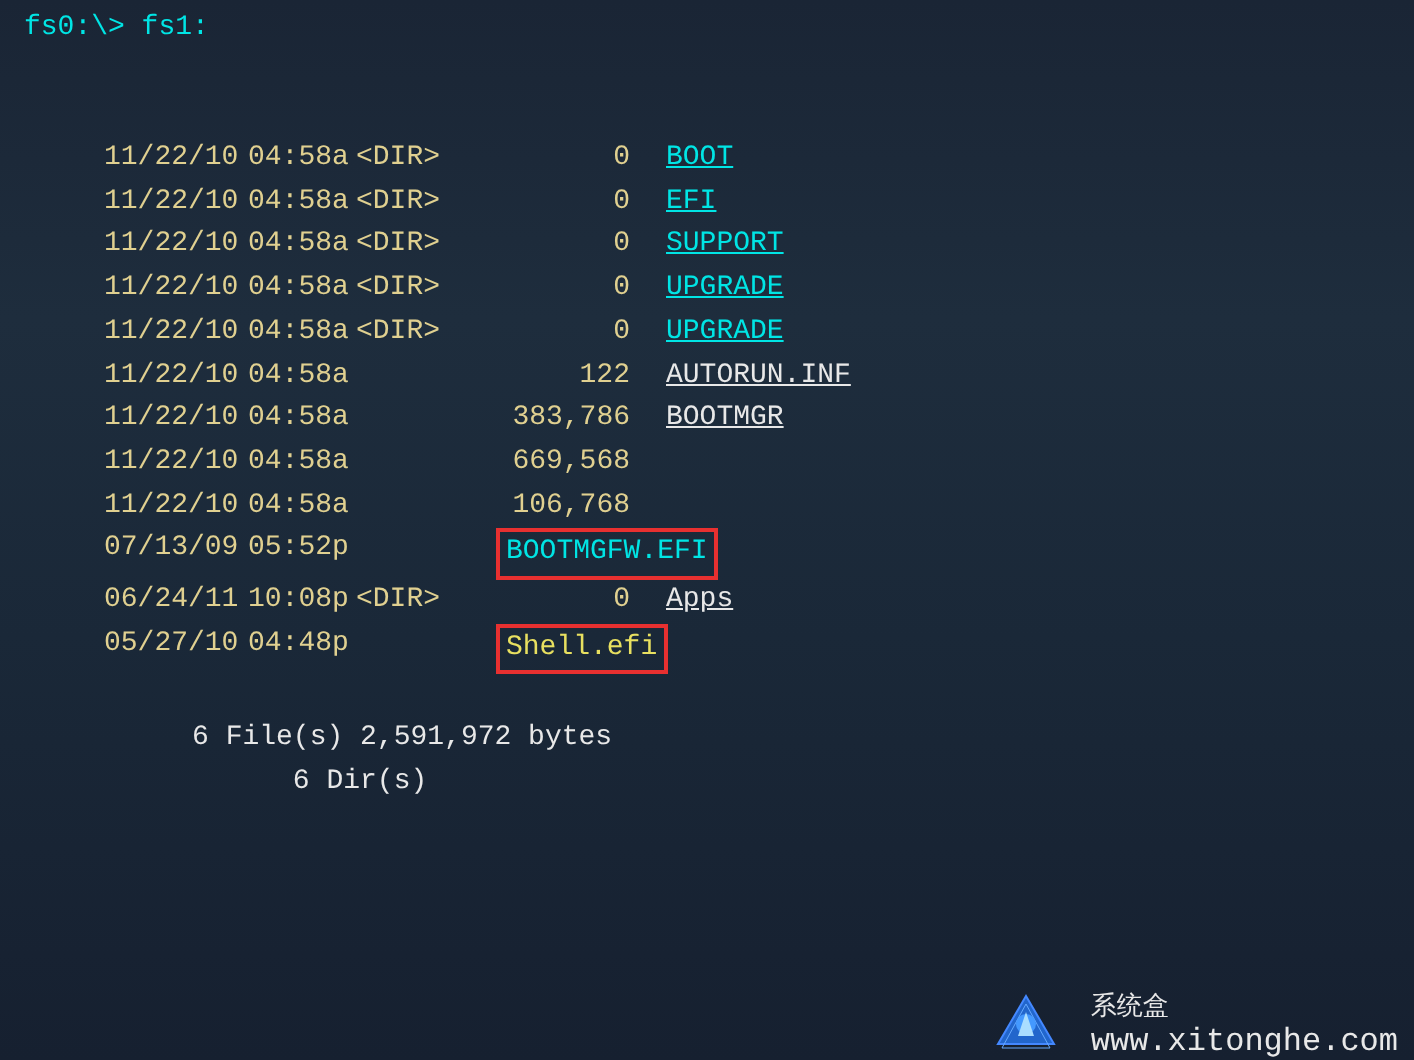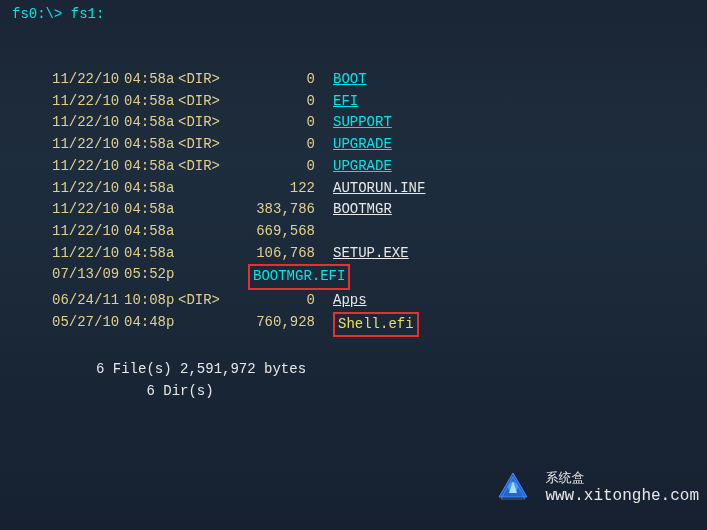--- a/index.html
+++ b/index.html
@@ -36,21 +36,21 @@
     .col-size { color: #e0d090; width: 85px; display: inline-block; text-align: right; }
     .col-name { display: inline-block; margin-left: 18px; text-decoration: underline; }
 
     .name-cyan { color: #00e5e5; }
     .name-white { color: #e8e8e8; }
 
     .summary-line { color: #e8e8e8; line-height: 1.55; }
 
     .watermark {
       position: absolute;
-      bottom: 25px;
+      bottom: 0;
       right: 8px;
       display: flex;
       align-items: center;
       gap: 16px;
     }
     .watermark-logo {
       width: 32px;
       height: 32px;
     }
     .watermark-text {
@@ -125,42 +125,40 @@
     <span class="col-date">11/22/10</span>
     <span class="col-time">04:58a</span>
     <span class="col-dir"></span>
     <span class="col-size">669,568</span>
   </div>
   <div class="file-entry">
     <span class="col-date">11/22/10</span>
     <span class="col-time">04:58a</span>
     <span class="col-dir"></span>
     <span class="col-size">106,768</span>
-    <span class="col-name name-white">SETUP.EXE</span>
   </div>
   <div class="file-entry">
     <span class="col-date">07/13/09</span>
     <span class="col-time">05:52p</span>
     <span class="col-dir"></span>
     <span class="col-name">
-      <span style="color:#00e5e5; border:2px solid #e83030; padding:0 3px; display:inline-block;">BOOTMGR.EFI</span>
+      <span style="color:#00e5e5; border:2px solid #e83030; padding:0 3px; display:inline-block;">BOOTMGFW.EFI</span>
     </span>
   </div>
   <div class="file-entry">
     <span class="col-date">06/24/11</span>
     <span class="col-time">10:08p</span>
     <span class="col-dir">&lt;DIR&gt;</span>
     <span class="col-size">0</span>
     <span class="col-name name-white">Apps</span>
   </div>
   <div class="file-entry">
     <span class="col-date">05/27/10</span>
     <span class="col-time">04:48p</span>
     <span class="col-dir"></span>
-    <span class="col-size">760,928</span>
     <span class="col-name">
       <span style="color:#e8e060; border:2px solid #e83030; padding:0 3px; display:inline-block;">Shell.efi</span>
     </span>
   </div>
 
   <div class="line">&nbsp;</div>
   <div class="summary-line">
     &nbsp;&nbsp;&nbsp;&nbsp;&nbsp;&nbsp;&nbsp;&nbsp;&nbsp;&nbsp;<span>6 File(s)    2,591,972 bytes</span>
   </div>
   <div class="summary-line">

